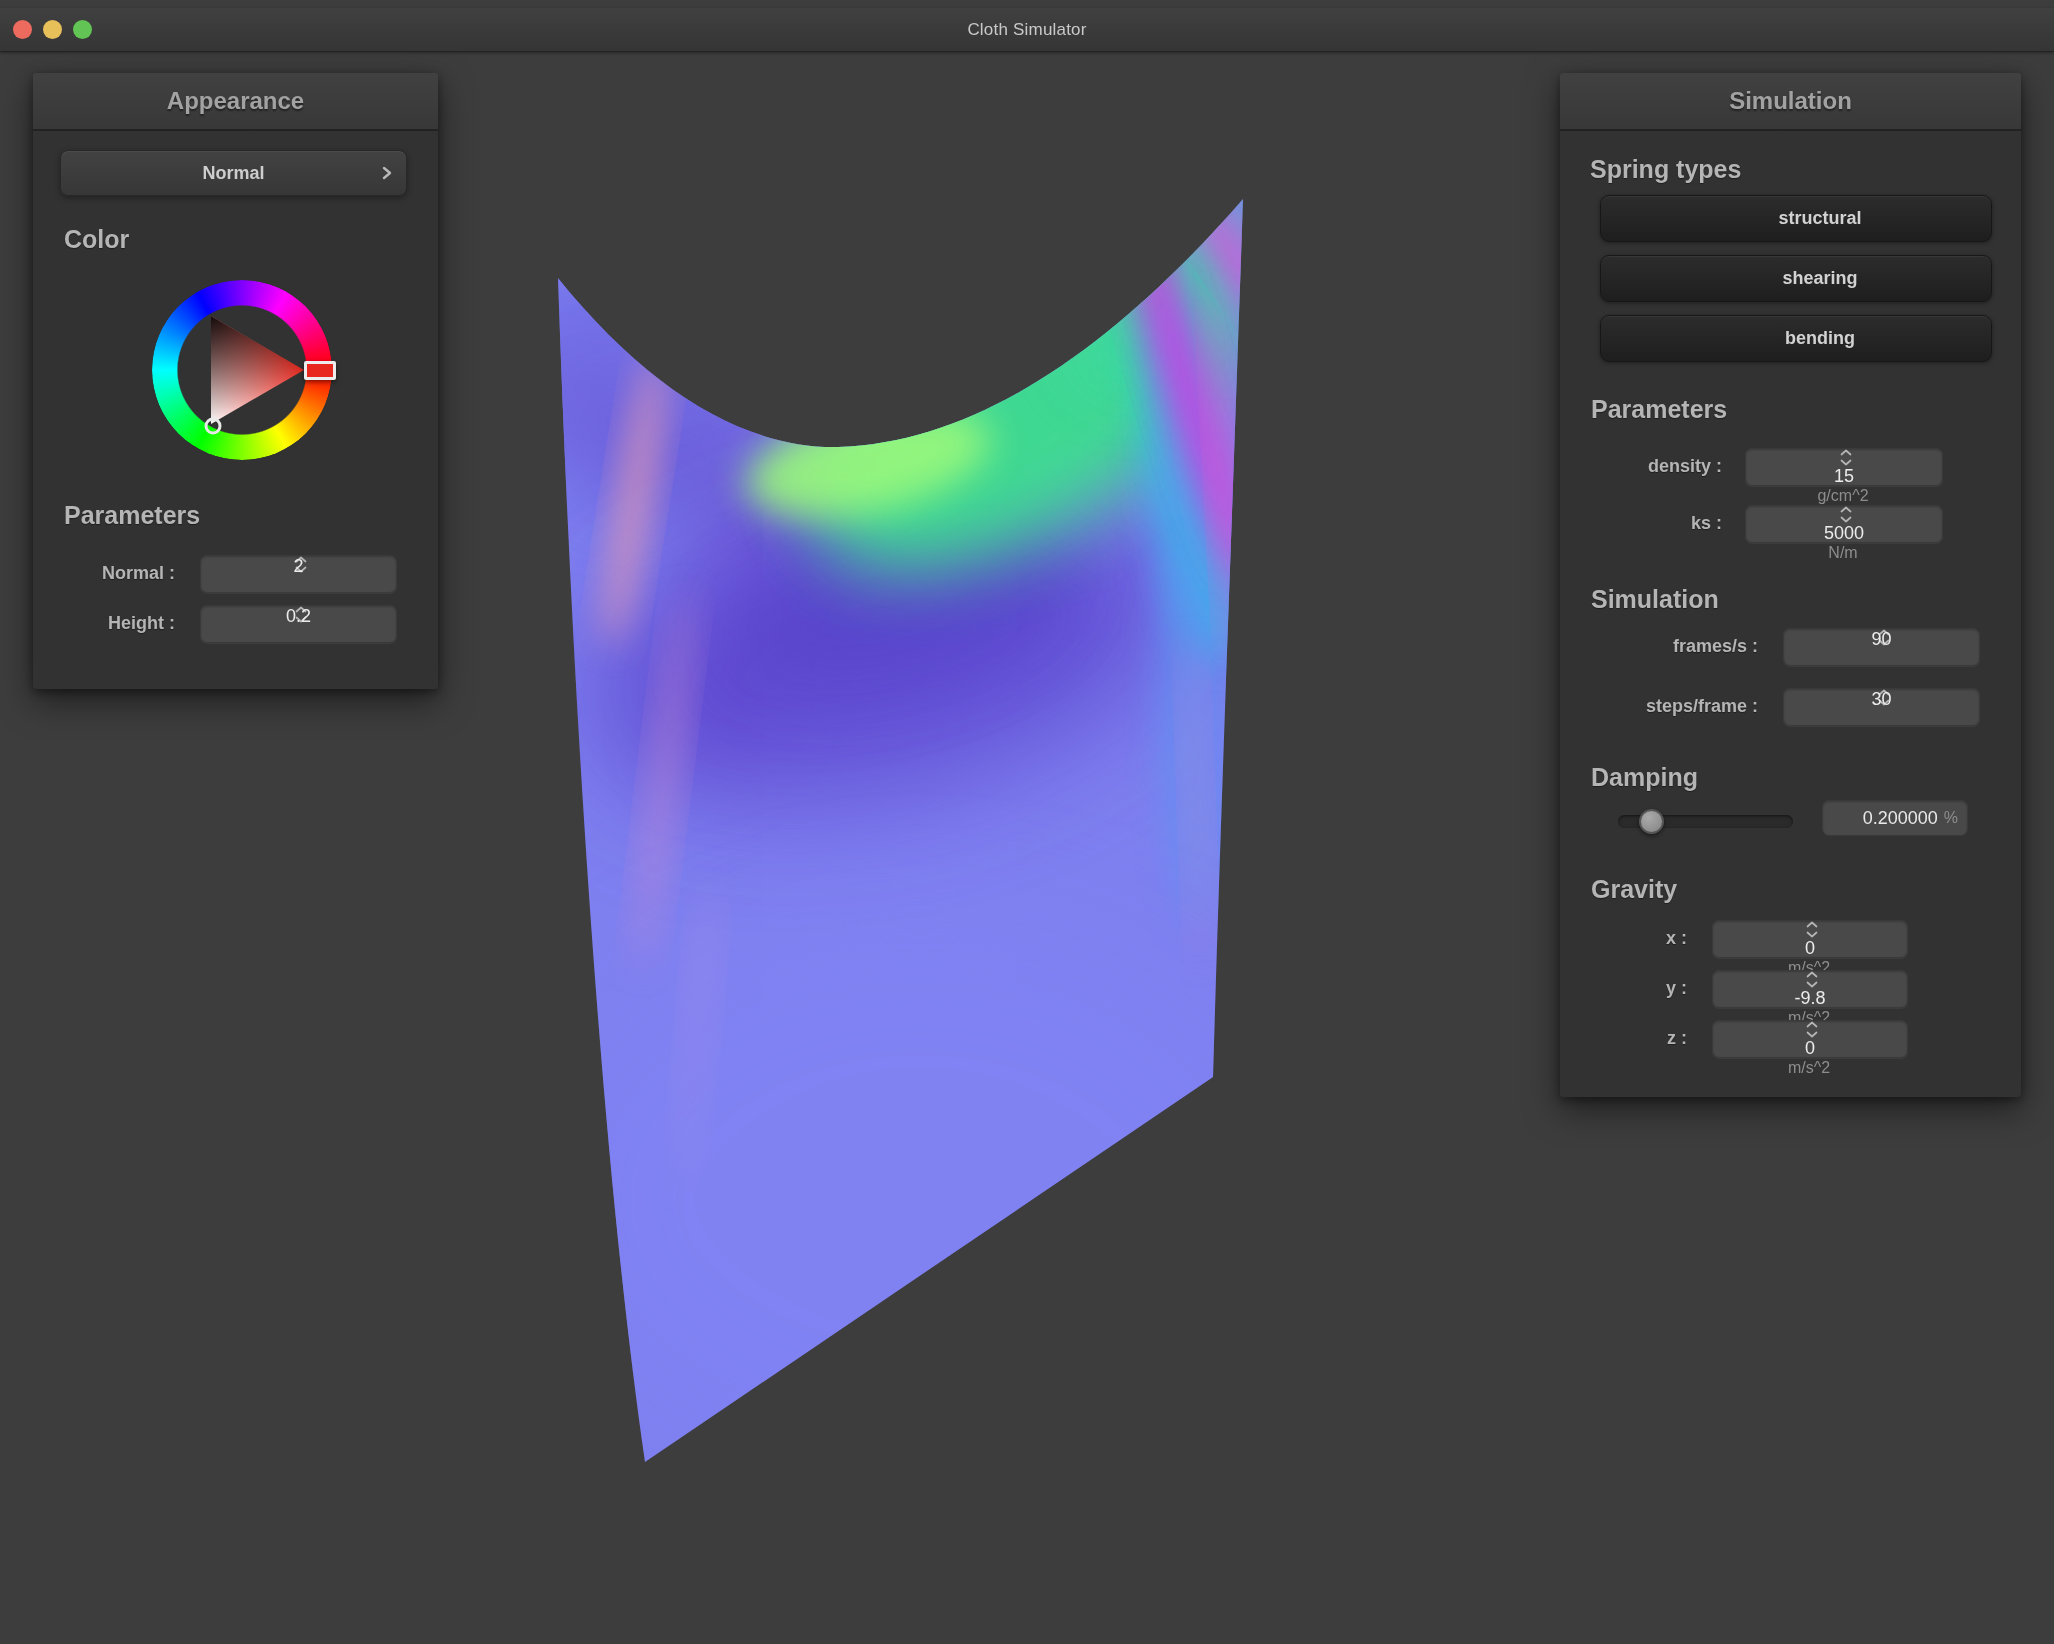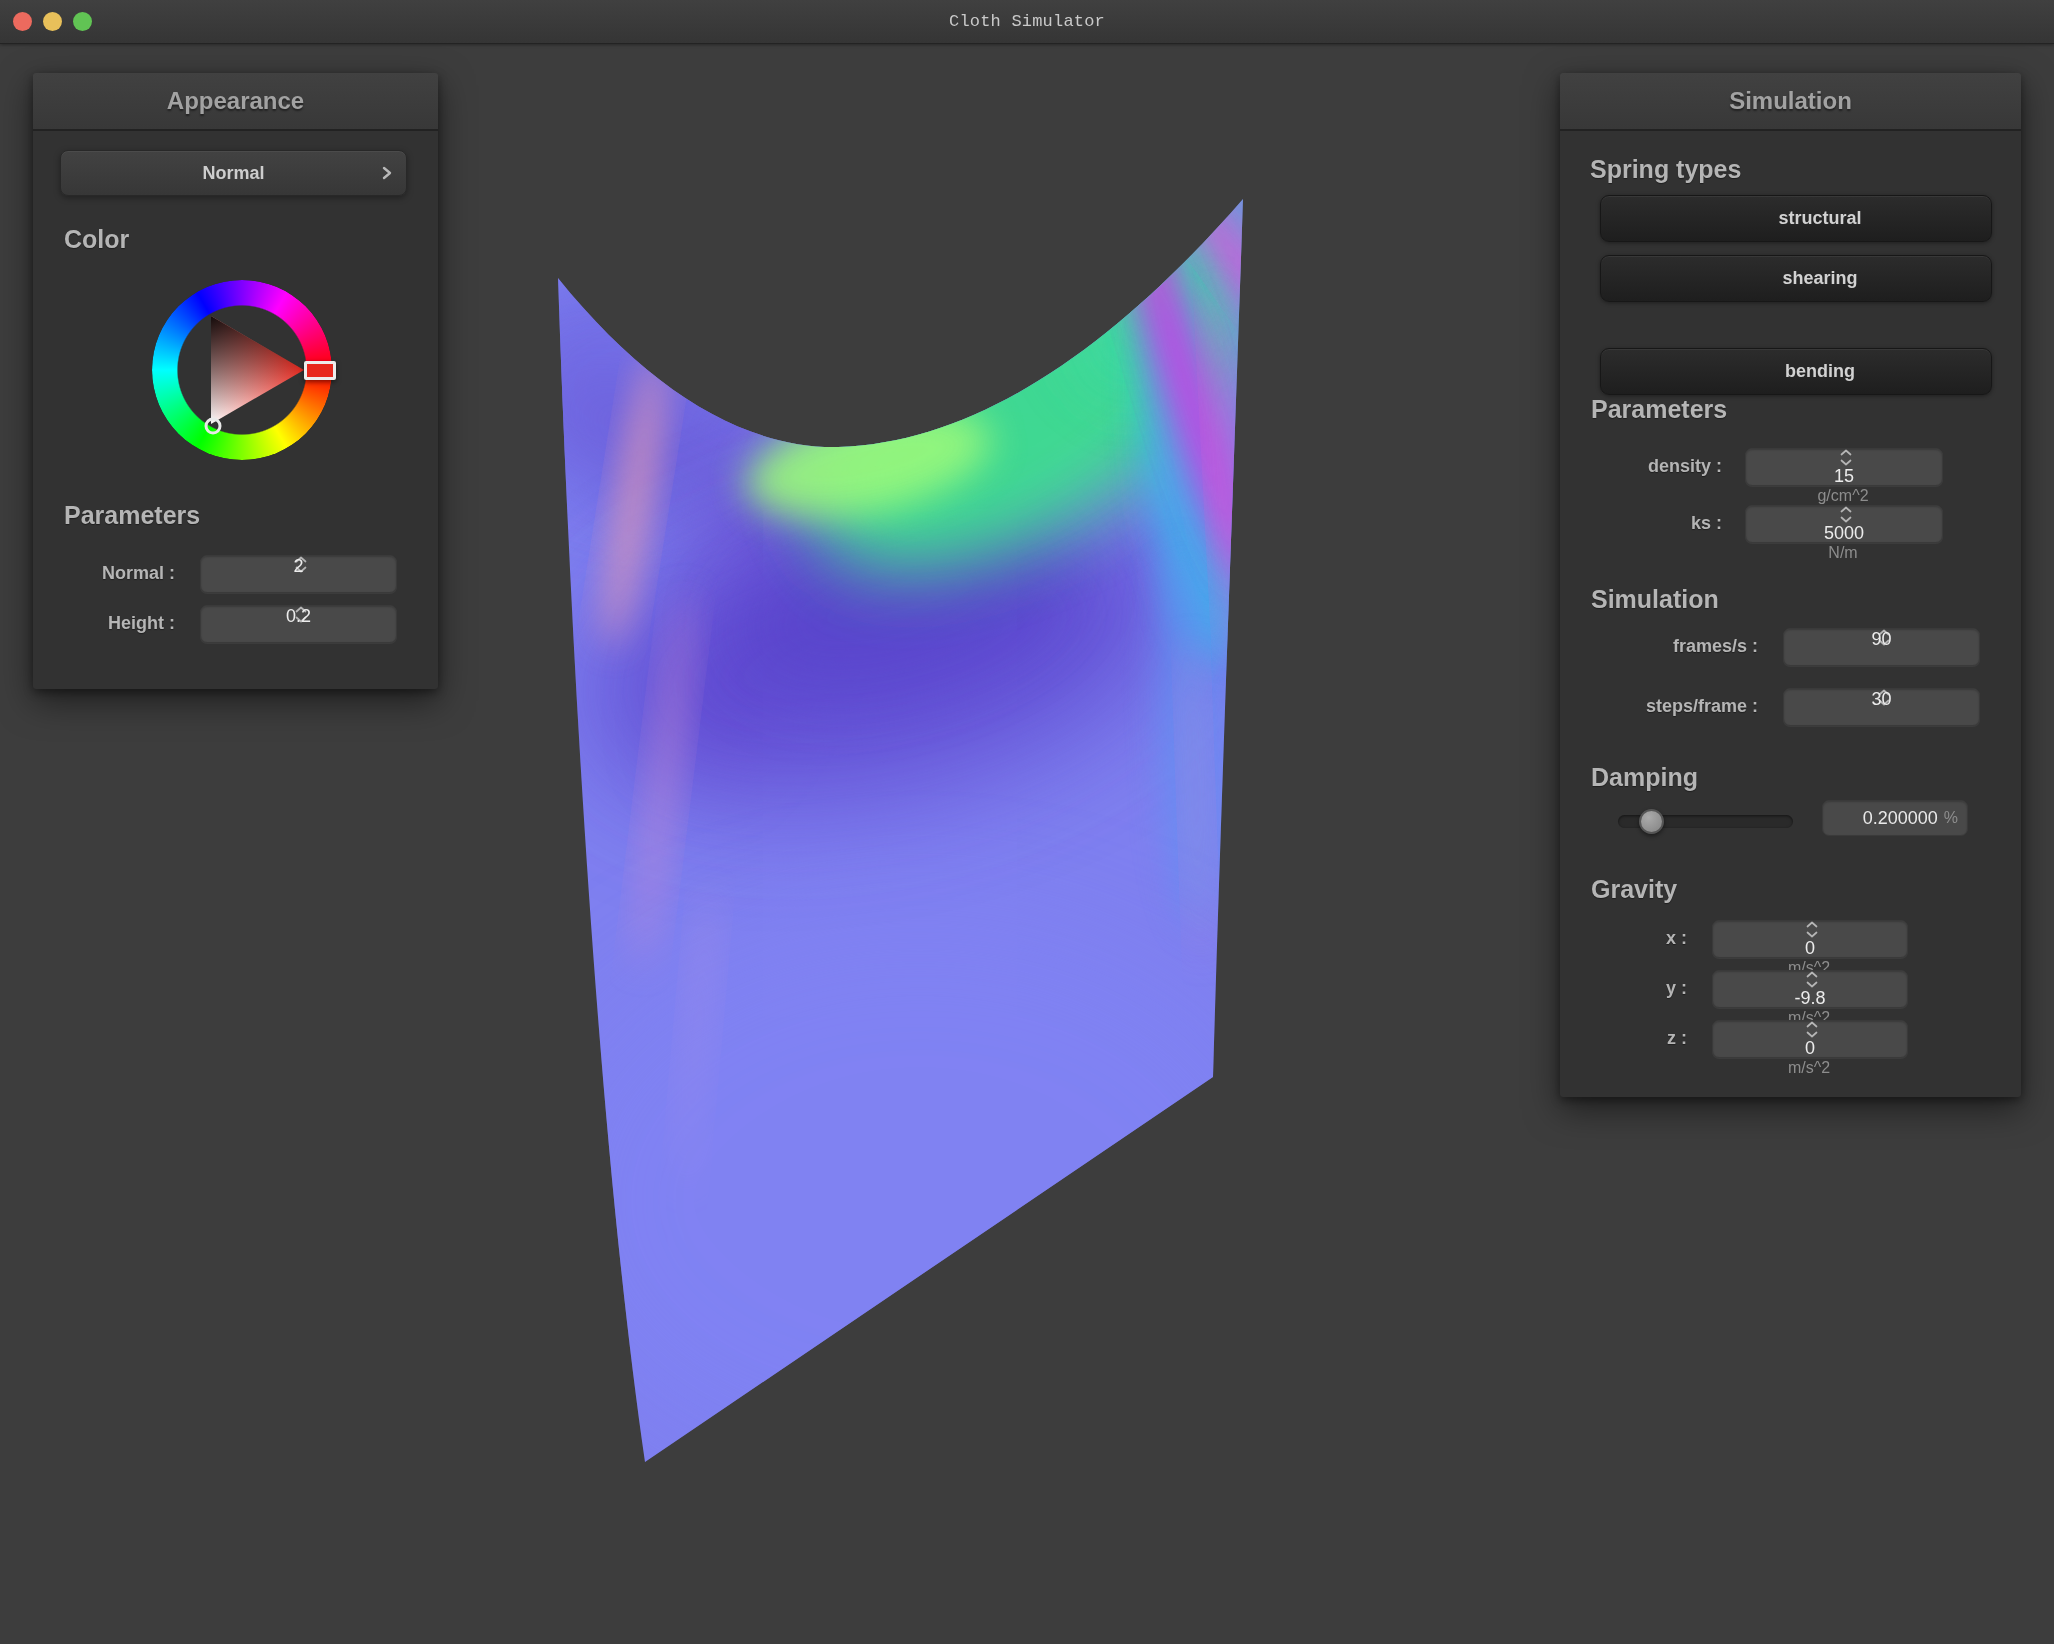--- a/index.html
+++ b/index.html
@@ -4,26 +4,25 @@
 <style>
   html,body{margin:0;padding:0;}
   body{
     width:2054px;height:1644px;position:relative;overflow:hidden;
     background:#3d3d3d;
     font-family:"Liberation Sans", sans-serif;
     -webkit-font-smoothing:antialiased;
   }
   
   .titlebar{
-    position:absolute;left:0;top:0;right:0;height:43px;
+    position:absolute;left:0;top:8px;right:0;height:43px;
     background:linear-gradient(#404040,#353535);
     border-bottom:1px solid #232323;
     box-shadow:0 1px 3px rgba(0,0,0,.35);
     z-index:30;
-    font-family:Liberation Mono, monospace;
   }
   .lights{position:absolute;left:13px;top:12px;display:flex;gap:11px;}
   .light{width:19px;height:19px;border-radius:50%;}
   .light.red{background:#ec6a5e;}
   .light.yellow{background:#e8c05a;}
   .light.green{background:#61c454;}
   .win-title{
     height:43px;line-height:43px;text-align:center;
     font-size:17px;color:#c9c9c9;letter-spacing:.2px;
   }
@@ -225,21 +224,21 @@
     <span class="val-center">0.2</span>
   </div>
 </div>
 
 <div class="panel" id="simulation">
   <div class="panel-header">Simulation</div>
 
   <div class="sec-label" style="left:30px;top:82px;">Spring types</div>
   <div class="sim-btn" style="top:122px;">structural</div>
   <div class="sim-btn" style="top:182px;">shearing</div>
-  <div class="sim-btn" style="top:242px;margin-top:33px;">bending</div>
+  <div class="sim-btn" style="top:242px;">bending</div>
 
   <div class="sec-label" style="left:31px;top:322px;">Parameters</div>
 
   <div class="row-label" style="left:31px;top:383px;width:131px;">density :</div>
   <div class="stepper" style="left:185px;top:375px;width:198px;">
     <span class="spin">
       <svg width="12" height="7" viewBox="0 0 12 7">
           <polyline points="1.5,5.5 6,1.5 10.5,5.5" fill="none" stroke="#b5b5b5" stroke-width="1.7" stroke-linecap="round" stroke-linejoin="round"></polyline>
         </svg>
       <svg width="12" height="7" viewBox="0 0 12 7">

